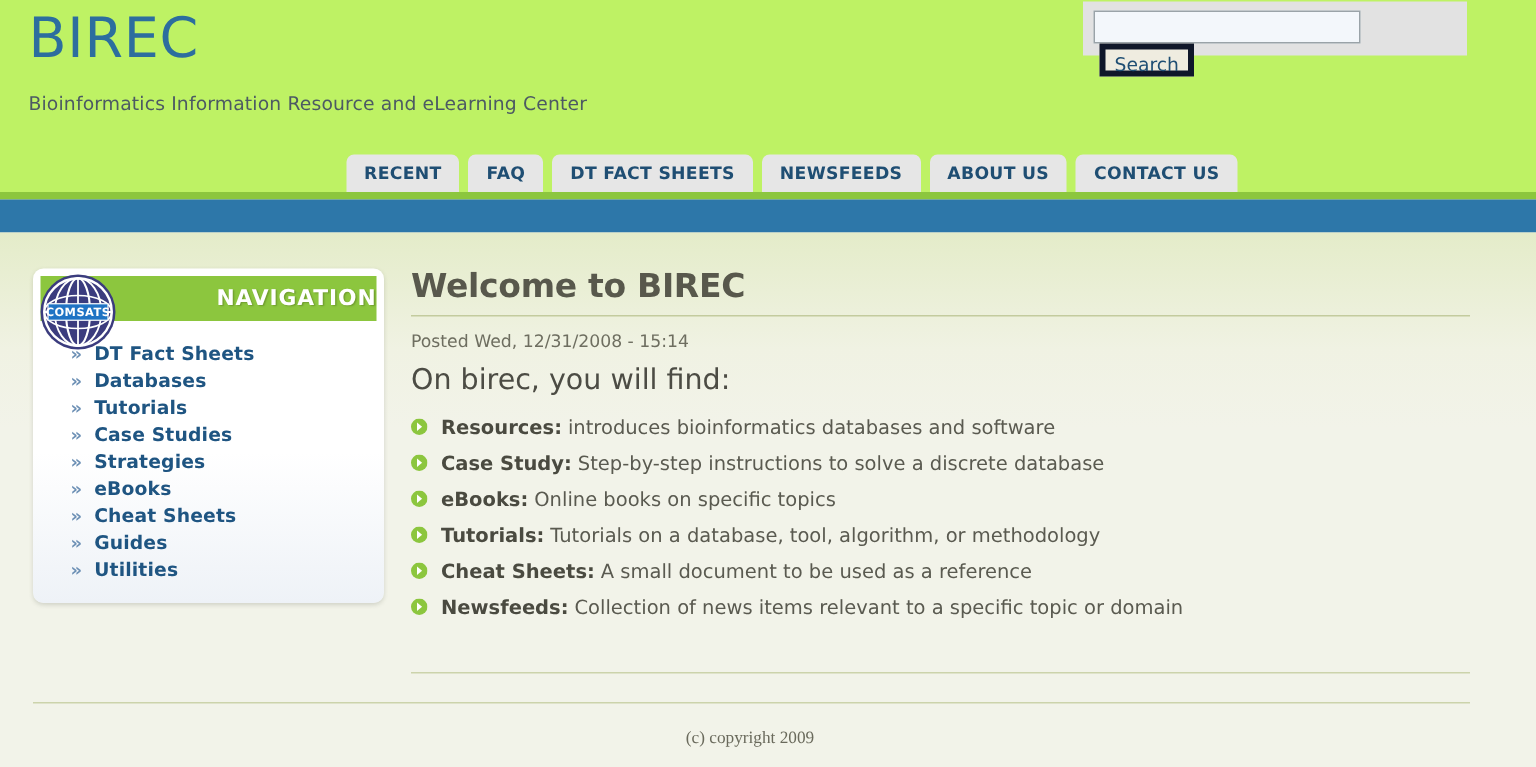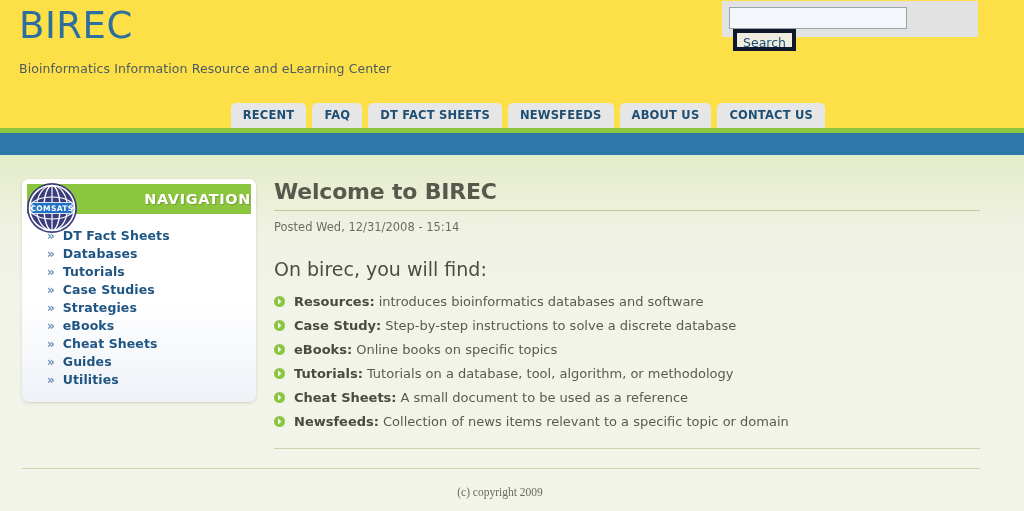--- a/index.html
+++ b/index.html
@@ -13,21 +13,21 @@
     overflow: hidden;
     font-family: "DejaVu Sans", "Liberation Sans", sans-serif;
     background: #f2f2e8;
     position: relative;
   }
 
   
   .header {
     position: relative;
     height: 128px;
-    background: #fde047;
+    background: #bef264;
   }
   .site-title {
     position: absolute;
     left: 19px;
     top: 2px;
     font-size: 37px;
     font-weight: 400;
     color: #2c6e9e;
     letter-spacing: 0.5px;
     line-height: 48px;
@@ -232,21 +232,21 @@
   }
   .title-rule {
     height: 1px;
     background: #c3cb9e;
     width: 706px;
     margin-bottom: 9px;
   }
   .submitted {
     font-size: 11.5px;
     color: #6e6e60;
-    margin-bottom: 24px;
+    margin-bottom: 8px;
   }
   .intro {
     font-size: 19px;
     color: #4c4c44;
     margin-bottom: 14px;
   }
   .feature-list {
     list-style: none;
     margin: 0;
     padding: 0;

